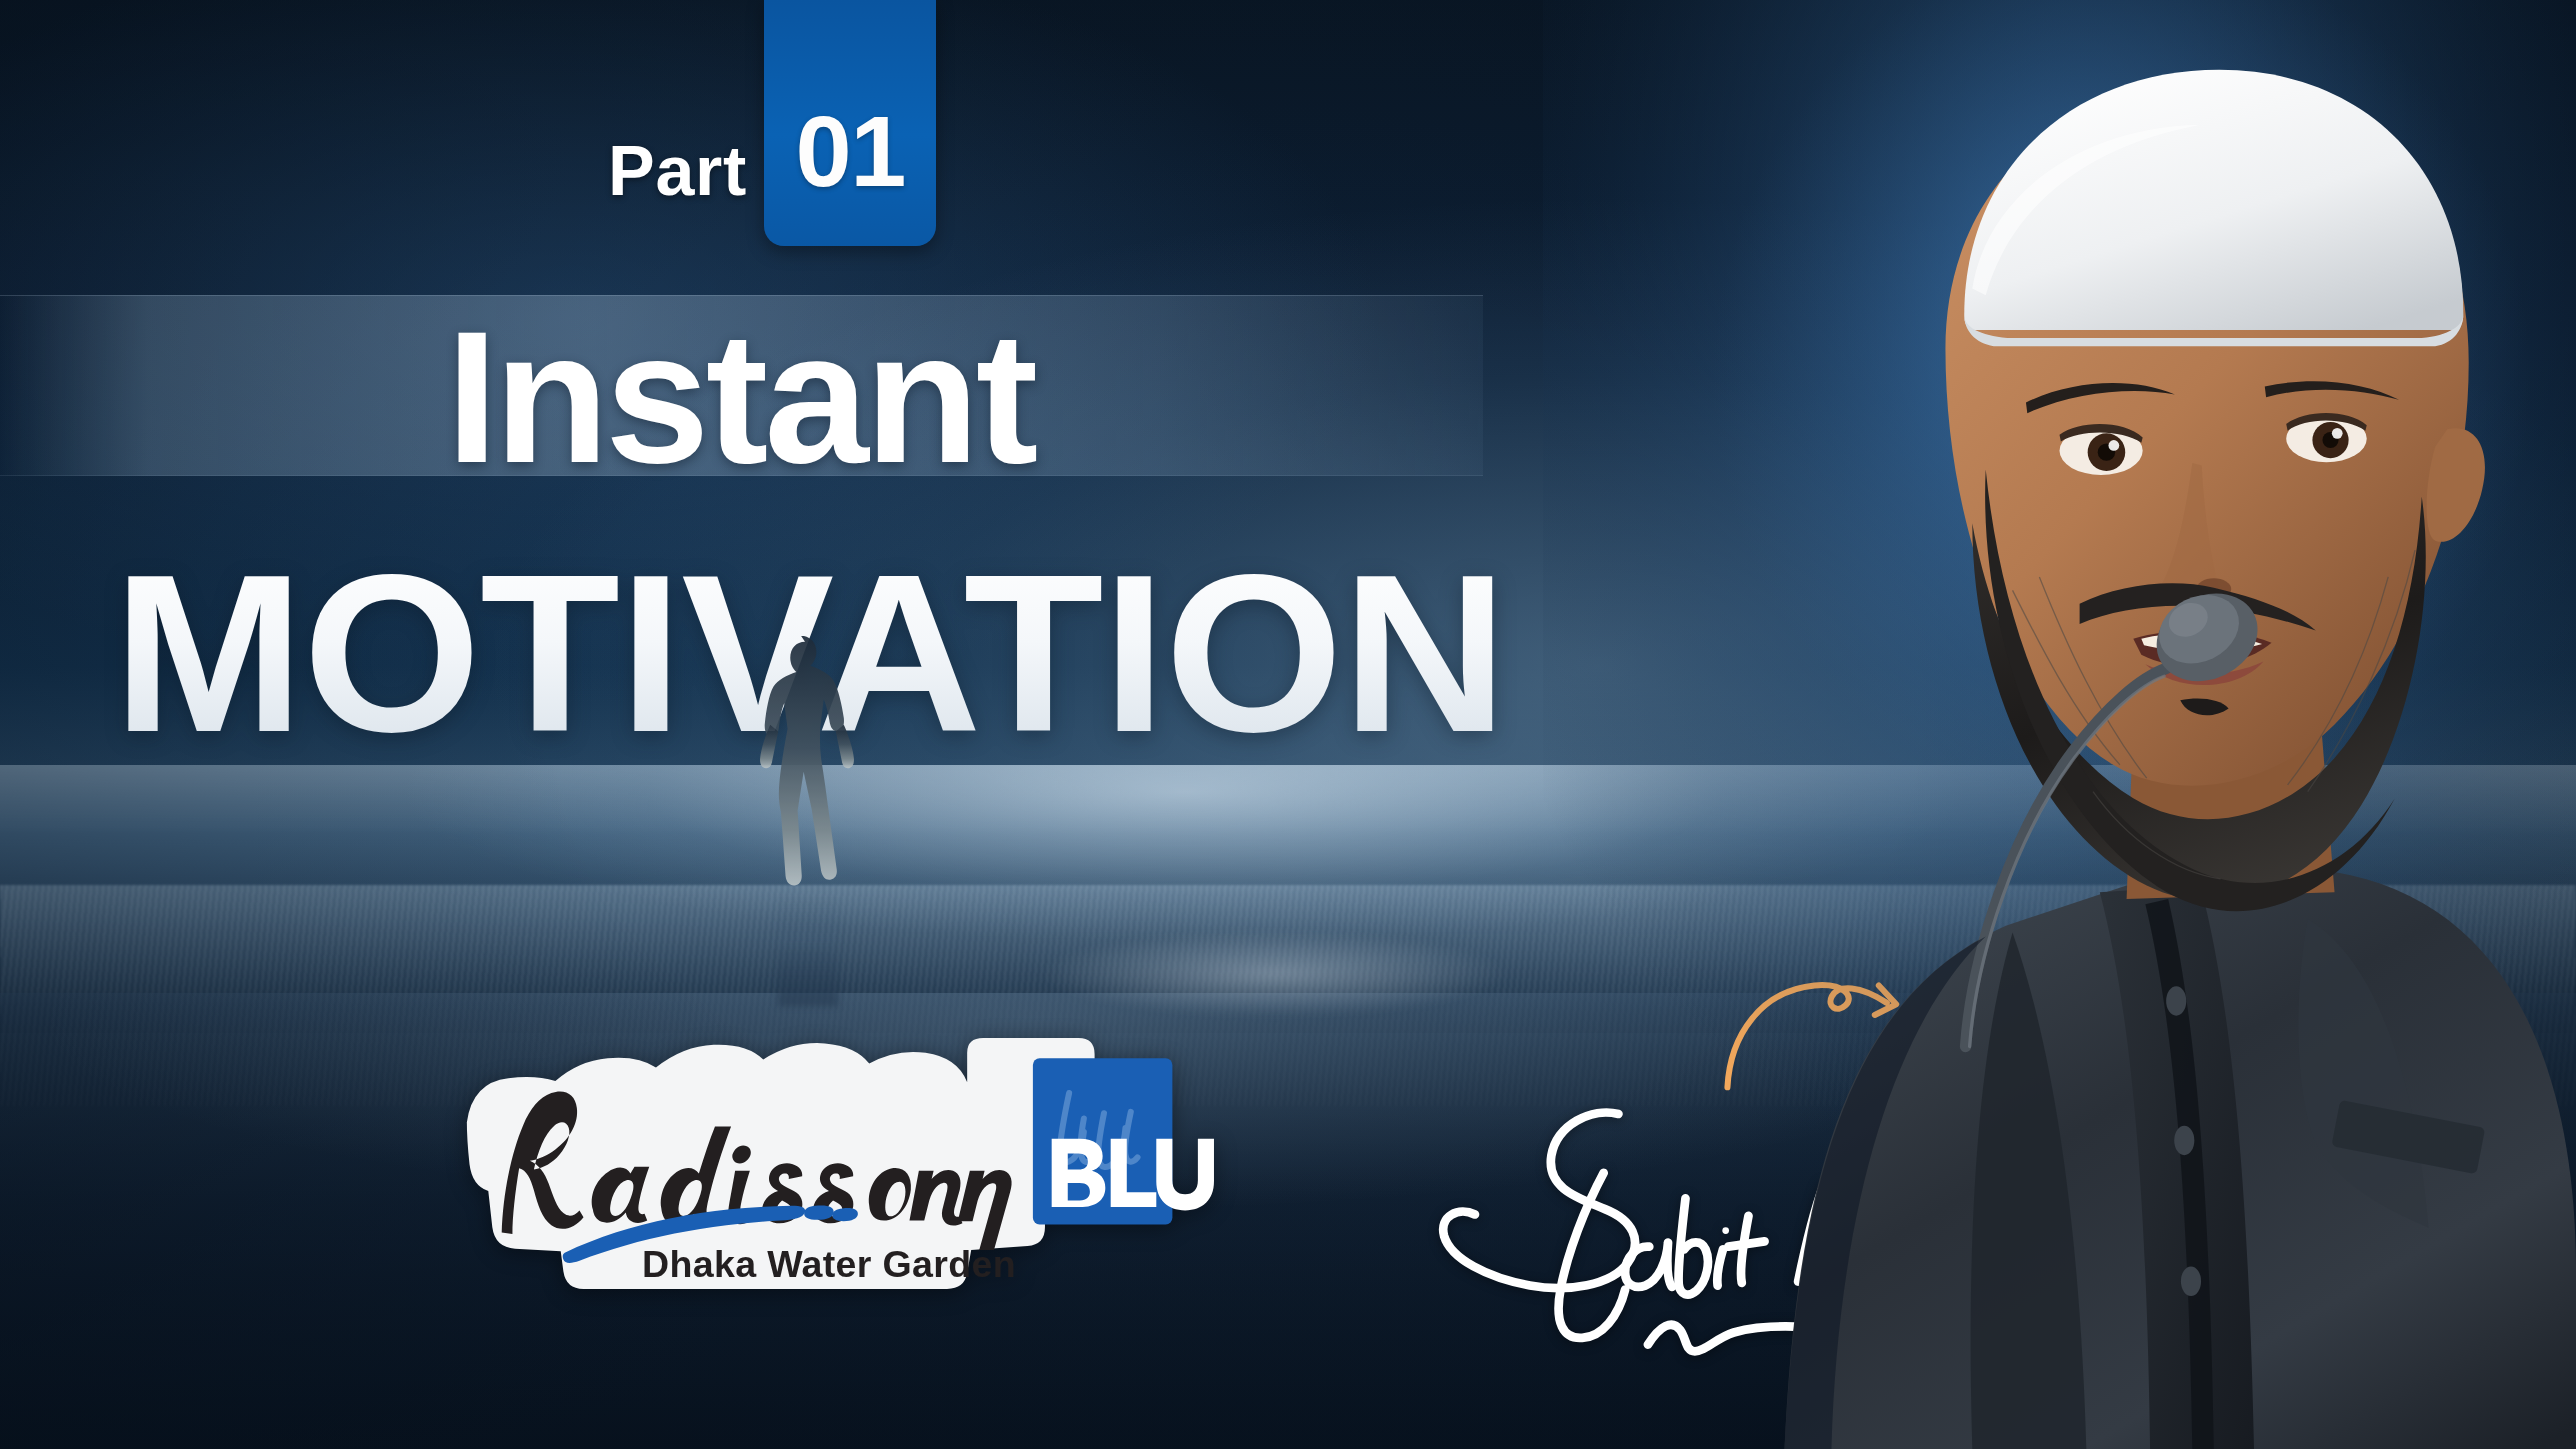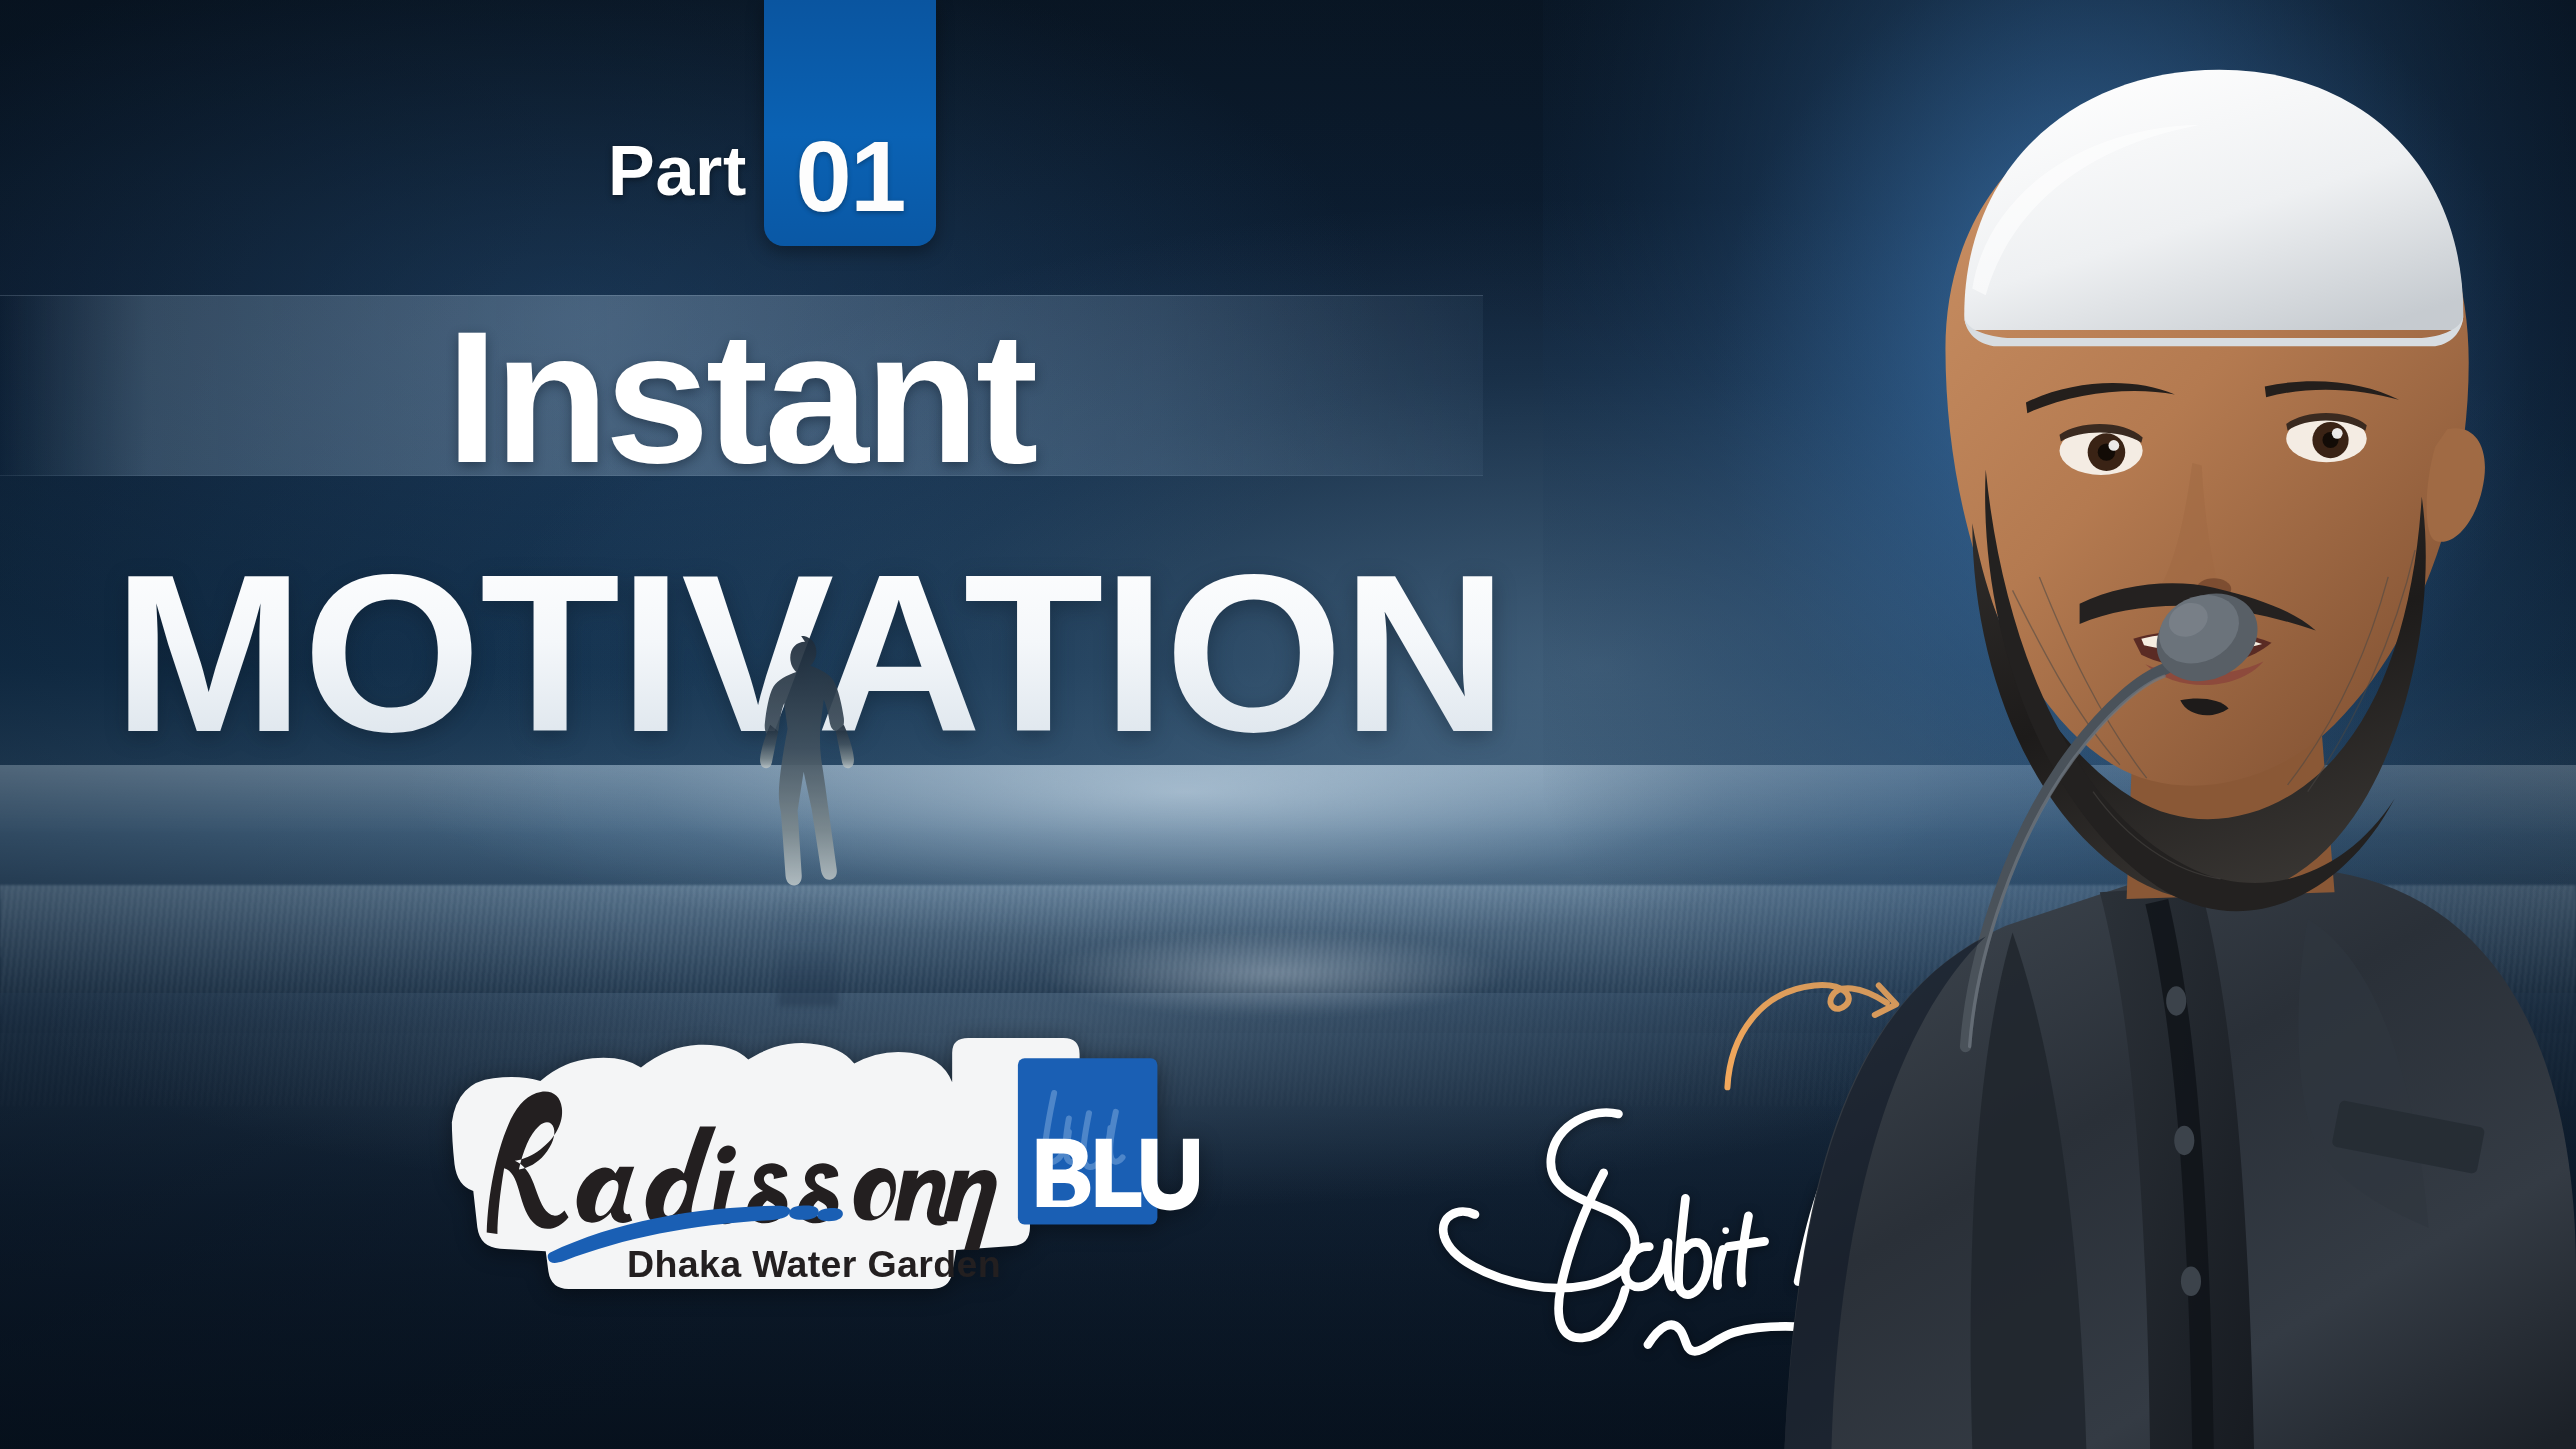--- a/index.html
+++ b/index.html
@@ -48,21 +48,21 @@
     border-bottom:0.7px solid rgba(180,205,228,0.10);}
 
   
   .part-row{position:absolute;left:608px;top:0;height:246px;display:flex;align-items:flex-end;}
   .part-word{color:#ffffff;font-size:70px;font-weight:700;letter-spacing:0.7px;
     line-height:1;padding-bottom:40px;padding-right:17.4px;
     text-shadow:0 2px 6.7px rgba(0,0,0,0.45);}
   .part-badge{width:172px;height:246px;background:linear-gradient(180deg,#0a55a0 0%,#0a62b4 55%,#0a58a5 100%);
     border-radius:0 0 20px 20px;display:flex;align-items:flex-end;justify-content:center;
     box-shadow:0 5.4px 17.4px rgba(0,0,0,0.35);}
-  .part-num{color:#fdfdfd;font-size:101px;font-weight:700;line-height:1;padding-bottom:19px;
+  .part-num{color:#fdfdfd;font-size:101px;font-weight:700;line-height:1;padding-bottom:44px;
     letter-spacing:-1.3px;text-shadow:0 2px 5.4px rgba(0,0,0,0.30);}
 
   
   .headline-instant{position:absolute;left:402px;top:303px;
     font-size:188px;font-weight:800;color:#ffffff;line-height:1;letter-spacing:-4px;
     text-shadow:0 4px 12px rgba(10,25,40,0.45);margin-left:44px;}
   .headline-motivation{position:absolute;left:113px;top:541px;
     font-size:225px;font-weight:800;line-height:1;letter-spacing:-1.3px;
     font-family:"Liberation Sans Narrow","Liberation Sans",sans-serif;
     transform:scaleX(1.02);transform-origin:left top;
@@ -71,21 +71,21 @@
     text-shadow:none;filter:drop-shadow(0 5.4px 10.7px rgba(8,20,34,0.38));}
 
   
   .runner{position:absolute;left:730px;top:636px;width:154px;height:282px;opacity:0.92;}
   .runner svg{width:100%;height:100%;display:block;}
   .runner-reflection{position:absolute;left:778px;top:899px;width:60px;height:107px;
     background:linear-gradient(180deg, rgba(35,55,78,0.55) 0%, rgba(60,88,115,0.18) 60%, rgba(0,0,0,0) 100%);
     filter:blur(3.4px);transform:scaleY(-1);}
 
   
-  .radisson{position:absolute;left:425px;top:1038px;width:778px;height:255px;}
+  .radisson{position:absolute;left:440px;top:1038px;width:778px;height:255px;}
   .radisson svg{width:100%;height:100%;display:block;
     filter:drop-shadow(0 4px 10.7px rgba(0,0,0,0.40));}
 
   
   .signature{position:absolute;left:1436px;top:1067px;width:751px;height:295px;}
   .signature svg{width:100%;height:100%;display:block;
     filter:drop-shadow(0 2px 5.4px rgba(0,0,0,0.40));}
   .arrow{position:absolute;left:1714px;top:956px;width:201px;height:144px;}
   .arrow svg{width:100%;height:100%;display:block;}
 

